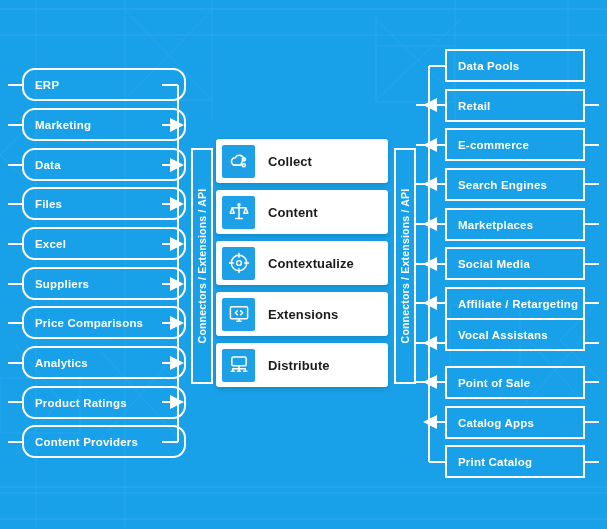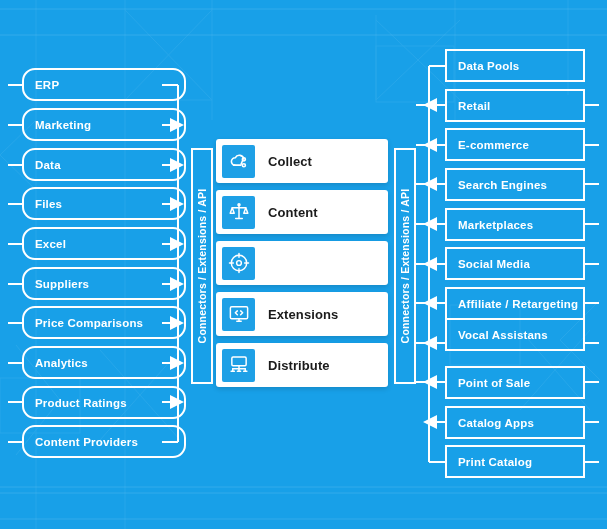--- a/index.html
+++ b/index.html
@@ -301,20 +301,21 @@
     </div>
 
     <div class="card" style="top:241px">
       <span class="ico">
         <svg width="22" height="22" viewBox="0 0 24 24" fill="none" stroke="#ffffff" stroke-width="1.6" stroke-linecap="round" stroke-linejoin="round">
           <circle cx="12" cy="12" r="8.4"></circle>
           <circle cx="12" cy="12" r="2.6"></circle>
           <path d="M12 1.6v4.2M12 18.2v4.2M1.6 12h4.2M18.2 12h4.2"></path>
         </svg>
       </span>
+      <span class="clabel">Contextualize</span>
     </div>
 
     <div class="card" style="top:292px">
       <span class="ico">
         <svg width="22" height="22" viewBox="0 0 24 24" fill="none" stroke="#ffffff" stroke-width="1.6" stroke-linecap="round" stroke-linejoin="round">
           <rect x="2.6" y="4" width="18.8" height="13.2" rx="1.4"></rect>
           <path d="M9.6 19.8h4.8M12 17.2v2.6"></path>
           <path d="M10.2 8.6 8 10.7l2.2 2.1"></path>
           <path d="M13.8 8.6 16 10.7l-2.2 2.1"></path>
         </svg>

